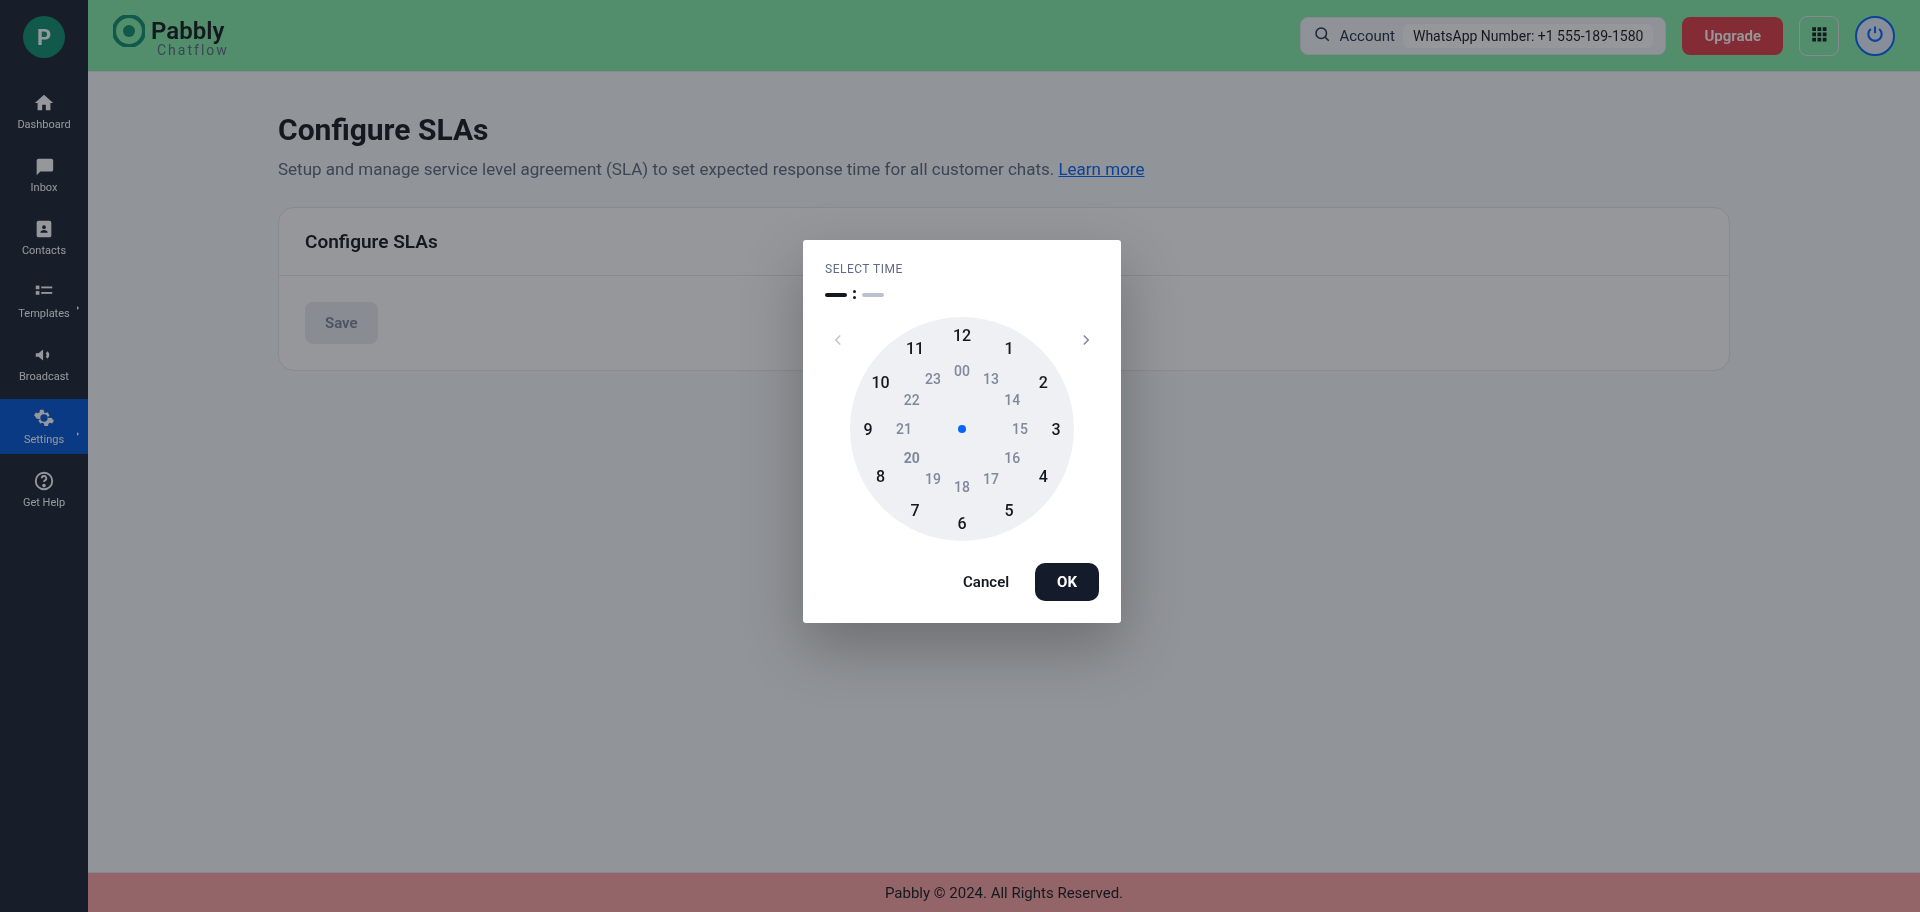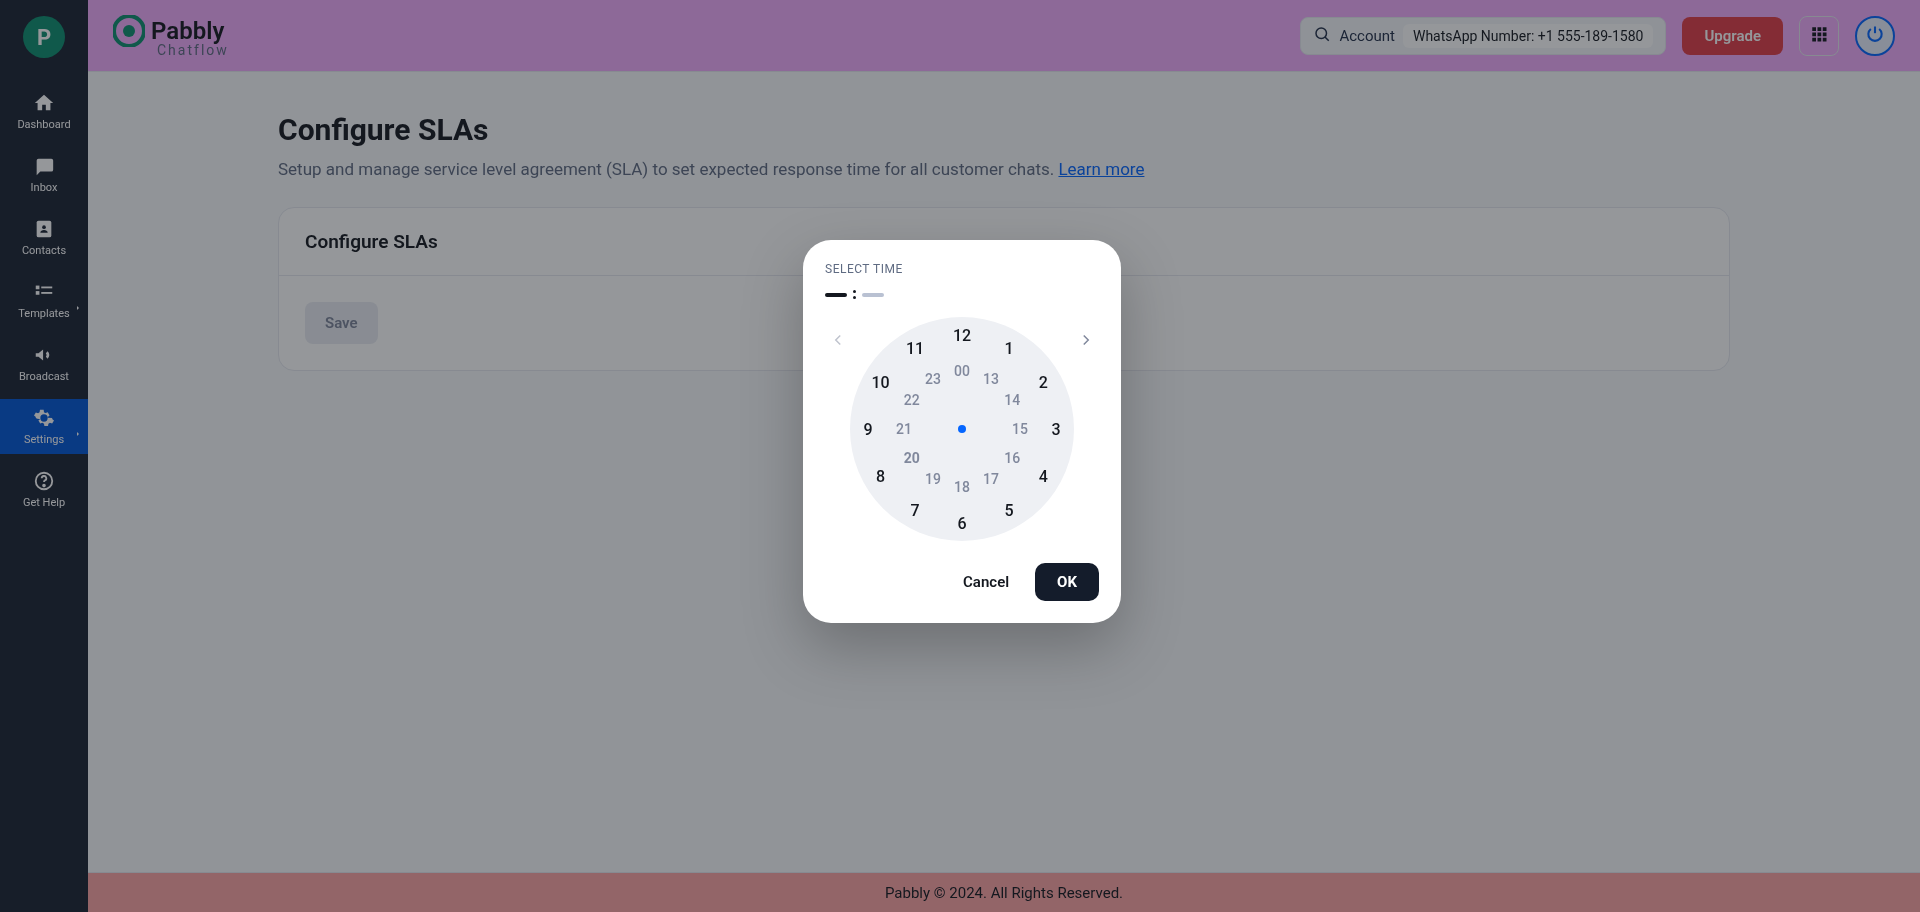--- a/index.html
+++ b/index.html
@@ -83,21 +83,21 @@
       width: 8px;
       height: 8px;
     }
 
     .topbar {
       position: absolute;
       left: 88px;
       top: 0;
       right: 0;
       height: 72px;
-      background: #f0abfc;
+      background: #86efac;
       display: flex;
       align-items: center;
       padding: 0 25px;
       border-bottom: 1px solid #e5e8ef;
     }
 
     .brand {
       display: flex;
       align-items: center;
       gap: 6px;
@@ -307,21 +307,21 @@
       background: rgba(20, 24, 31, 0.45);
       z-index: 10;
     }
 
     .dialog {
       position: absolute;
       left: 803px;
       top: 240px;
       width: 318px;
       background: #fff;
-      border-radius: 28px;
+      border-radius: 3px;
       padding: 22px;
       z-index: 11;
       box-shadow: 0 24px 60px rgba(0,0,0,.25);
     }
 
     .dialog-title {
       font-size: 12px;
       letter-spacing: .5px;
       color: #5f6b82;
       margin-bottom: 14px;

